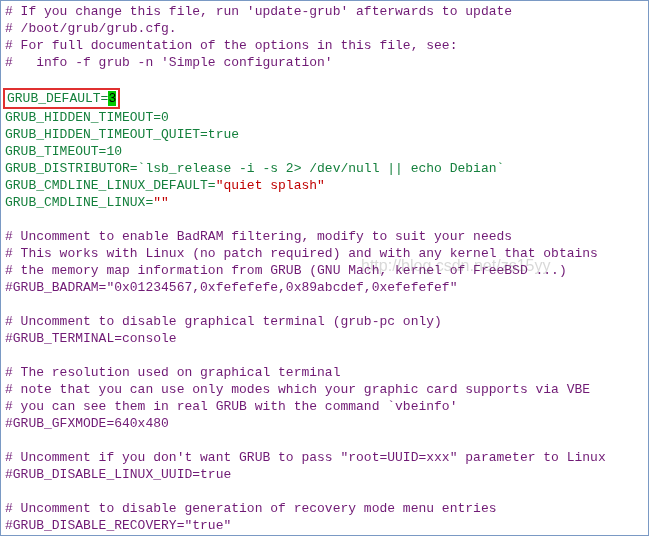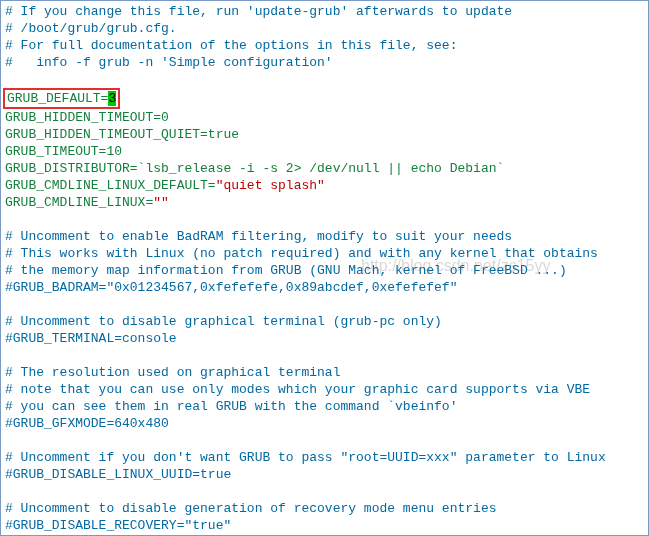--- a/index.html
+++ b/index.html
@@ -17,21 +17,21 @@
     position: relative;
   }
   pre {
     margin: 0;
     padding: 2px 4px;
     white-space: pre;
     font-family: inherit;
     font-size: inherit;
     line-height: inherit;
   }
-  .c-blue { color: #0369a1; }
+  .c-blue { color: #701a75; }
   .c-black { color: #15803d; }
   .c-red { color: #c00000; }
   .c-green-bg { background-color: #00c800; color: #000000; }
   .red-box {
     border: 2px solid #e03030;
     padding: 0 2px;
     display: inline-block;
     margin-left: -2px;
   }
   .watermark {

